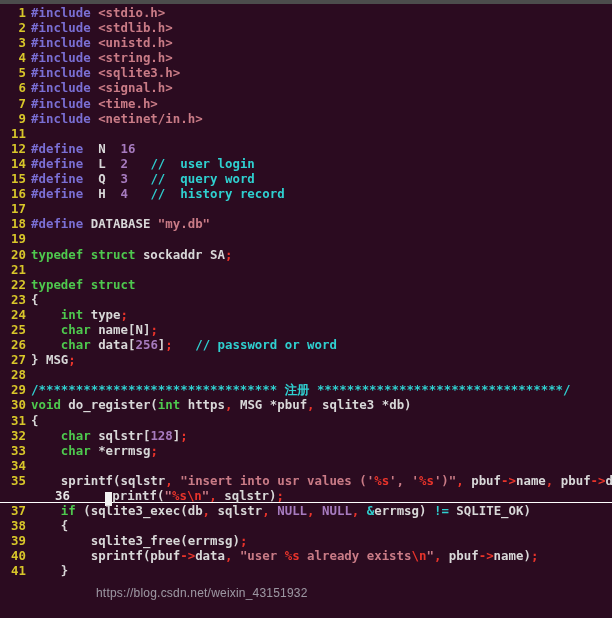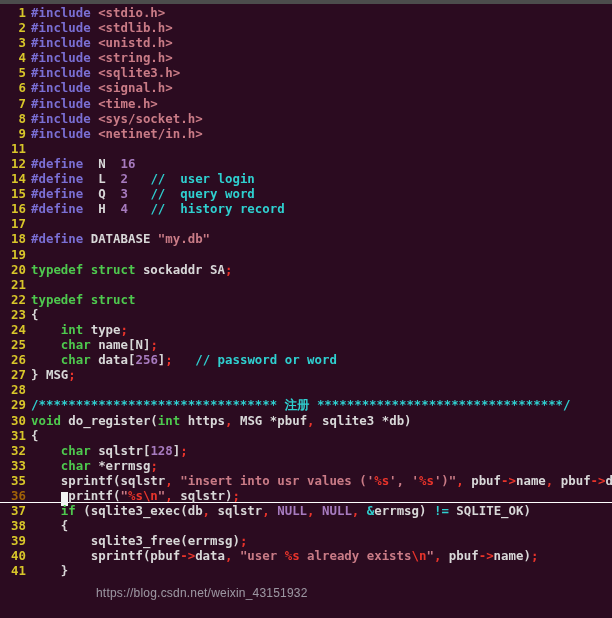--- a/index.html
+++ b/index.html
@@ -38,21 +38,22 @@
   }
   .gutter {
     display: inline-block;
     width: 26px;
     text-align: right;
     color: #d8c62a;
     padding-right: 5px;
     font-weight: bold;
   }
   .line.cursorline .gutter {
-    color: #a16207;
+    color: #e5e5e5;
+    padding-left: 44px;
   }
   .line.cursorline {
     border-bottom: 1px solid #ffffff;
     box-sizing: border-box;
     height: 15.1px;
   }
   .code {
     display: inline-block;
     vertical-align: top;
   }
@@ -106,21 +107,20 @@
     <div class="line"><span class="gutter">3</span><span class="code"><span class="pp">#include</span> <span class="hdr">&lt;unistd.h&gt;</span></span></div>
 
     <div class="line"><span class="gutter">4</span><span class="code"><span class="pp">#include</span> <span class="hdr">&lt;string.h&gt;</span></span></div>
 
     <div class="line"><span class="gutter">5</span><span class="code"><span class="pp">#include</span> <span class="hdr">&lt;sqlite3.h&gt;</span></span></div>
 
     <div class="line"><span class="gutter">6</span><span class="code"><span class="pp">#include</span> <span class="hdr">&lt;signal.h&gt;</span></span></div>
 
     <div class="line"><span class="gutter">7</span><span class="code"><span class="pp">#include</span> <span class="hdr">&lt;time.h&gt;</span></span></div>
 
-    <div class="line"><span class="gutter">8</span><span class="code"><span class="pp">#include</span> <span class="hdr">&lt;sys/socket.h&gt;</span></span></div>
 
     <div class="line"><span class="gutter">9</span><span class="code"><span class="pp">#include</span> <span class="hdr">&lt;netinet/in.h&gt;</span></span></div>
 
 
     <div class="line"><span class="gutter">11</span><span class="code"></span></div>
 
     <div class="line"><span class="gutter">12</span><span class="code"><span class="pp">#define</span>  <span class="id">N</span>  <span class="num">16</span></span></div>
 
 
     <div class="line"><span class="gutter">14</span><span class="code"><span class="pp">#define</span>  <span class="id">L</span>  <span class="num">2</span>   <span class="com">//  user login</span></span></div>
@@ -156,20 +156,21 @@
     <div class="line"><span class="gutter">29</span><span class="code"><span class="com">/******************************** </span><span class="cjk">注册</span><span class="com"> *********************************/</span></span></div>
 
     <div class="line"><span class="gutter">30</span><span class="code"><span class="kw">void</span> <span class="id">do_register(</span><span class="kw">int</span> <span class="id">https</span><span class="pun">,</span> <span class="id">MSG *pbuf</span><span class="pun">,</span> <span class="id">sqlite3 *db)</span></span></div>
 
     <div class="line"><span class="gutter">31</span><span class="code"><span class="id">{</span></span></div>
 
     <div class="line"><span class="gutter">32</span><span class="code"><span class="id">    </span><span class="kw">char</span> <span class="id">sqlstr[</span><span class="num">128</span><span class="id">]</span><span class="pun">;</span></span></div>
 
     <div class="line"><span class="gutter">33</span><span class="code"><span class="id">    </span><span class="kw">char</span> <span class="id">*errmsg</span><span class="pun">;</span></span></div>
 
+    <div class="line"><span class="gutter">34</span><span class="code"></span></div>
 
     <div class="line"><span class="gutter">35</span><span class="code"><span class="id">    sprintf(sqlstr</span><span class="pun">,</span> <span class="str">"insert into usr values ('</span><span class="fmt">%s</span><span class="str">', '</span><span class="fmt">%s</span><span class="str">')"</span><span class="pun">,</span> <span class="id">pbuf</span><span class="pun">-&gt;</span><span class="id">name</span><span class="pun">,</span> <span class="id">pbuf</span><span class="pun">-&gt;</span><span class="id">data)</span></span></div>
 
     <div class="line cursorline"><span class="gutter">36</span><span class="code"><span class="id">    </span><span class="cursor"></span><span class="id">printf(</span><span class="str">"</span><span class="fmt">%s\n</span><span class="str">"</span><span class="pun">,</span> <span class="id">sqlstr)</span><span class="pun">;</span></span></div>
 
     <div class="line"><span class="gutter">37</span><span class="code"><span class="id">    </span><span class="kw">if</span> <span class="id">(sqlite3_exec(db</span><span class="pun">,</span> <span class="id">sqlstr</span><span class="pun">,</span> <span class="cns">NULL</span><span class="pun">,</span> <span class="cns">NULL</span><span class="pun">,</span> <span class="op">&amp;</span><span class="id">errmsg)</span> <span class="op">!=</span> <span class="id">SQLITE_OK)</span></span></div>
 
     <div class="line"><span class="gutter">38</span><span class="code"><span class="id">    {</span></span></div>
 
     <div class="line"><span class="gutter">39</span><span class="code"><span class="id">        sqlite3_free(errmsg)</span><span class="pun">;</span></span></div>

